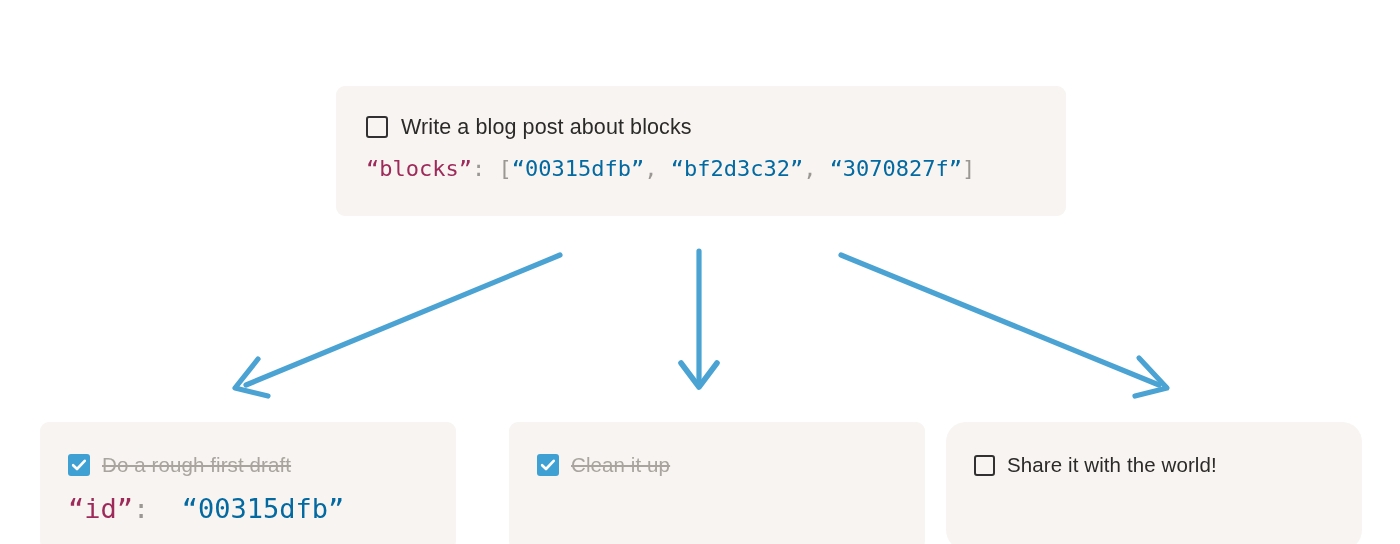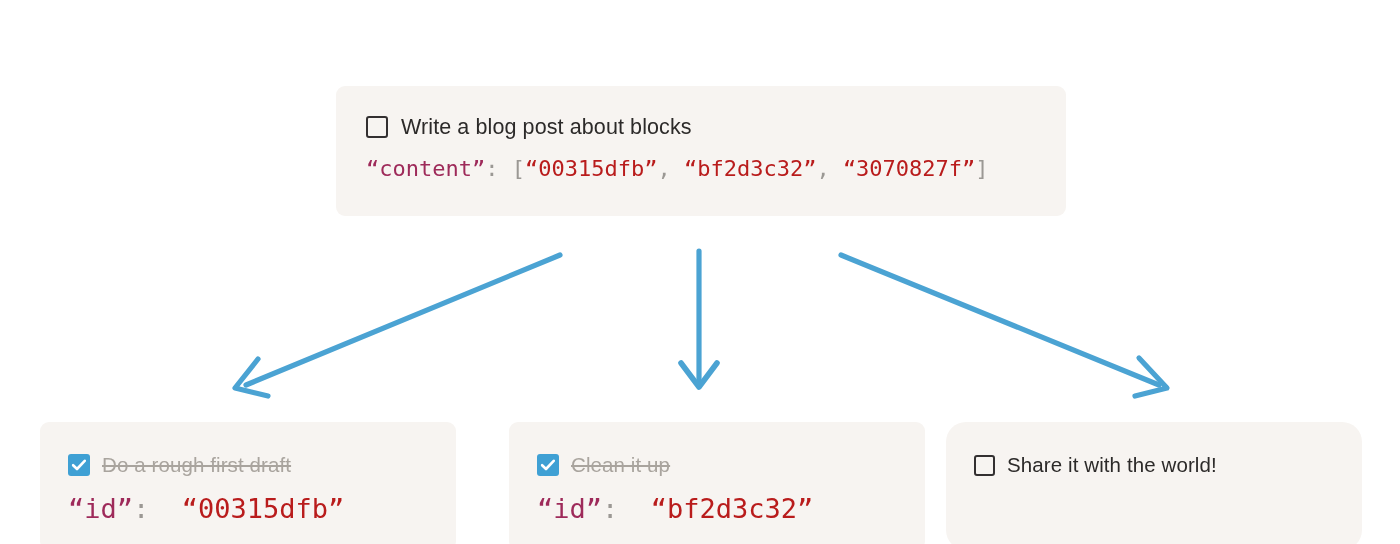--- a/index.html
+++ b/index.html
@@ -107,21 +107,21 @@
     font-size: 22px;
     line-height: 30px;
     white-space: nowrap;
     margin-top: 12px;
   }
   .card-child .code-line {
     font-size: 27px;
     margin-top: 14px;
   }
   .tok-key   { color: #9e2a5a; }
-  .tok-val   { color: #b91c1c; }
+  .tok-val   { color: #0369a1; }
   .tok-punct { color: #9b9894; }
 
   
   #arrows {
     position: absolute;
     left: 0; top: 0;
     width: 1400px;
     height: 544px;
     pointer-events: none;
   }
@@ -130,21 +130,21 @@
 <body>
 
 <div id="stage">
 
   <div class="card card-parent">
     <div class="todo-row">
       <span class="checkbox unchecked"></span>
       <span class="todo-label">Write a blog post about blocks</span>
     </div>
     <div class="code-line">
-      <span class="tok-key">“content”</span><span class="tok-punct">:</span><span class="tok-punct"> </span><span class="tok-punct">[</span><span class="tok-val">“00315dfb”</span><span class="tok-punct">, </span><span class="tok-val">“bf2d3c32”</span><span class="tok-punct">, </span><span class="tok-val">“3070827f”</span><span class="tok-punct">]</span>
+      <span class="tok-key">“blocks”</span><span class="tok-punct">:</span><span class="tok-punct"> </span><span class="tok-punct">[</span><span class="tok-val">“00315dfb”</span><span class="tok-punct">, </span><span class="tok-val">“bf2d3c32”</span><span class="tok-punct">, </span><span class="tok-val">“3070827f”</span><span class="tok-punct">]</span>
     </div>
   </div>
 
   <svg id="arrows" viewBox="0 0 1400 544" width="1400" height="544" xmlns="http://www.w3.org/2000/svg">
 
     <g>
       <line x1="560" y1="207" x2="246" y2="337" stroke="#4ba3d3" stroke-width="5.2" stroke-linecap="round"></line>
       <polyline points="258,311 235,340 268,348" fill="none" stroke="#4ba3d3" stroke-width="5.2" stroke-linecap="round" stroke-linejoin="round"></polyline>
     </g>
 
@@ -175,23 +175,20 @@
 
   <div class="card card-child c2">
     <div class="todo-row">
       <span class="checkbox checked">
         <svg width="15" height="12" viewBox="0 0 15 12" xmlns="http://www.w3.org/2000/svg" aria-hidden="true">
           <polyline points="1.6,6.2 5.5,10 13.2,1.8" fill="none" stroke="#ffffff" stroke-width="2.6" stroke-linecap="round" stroke-linejoin="round"></polyline>
         </svg>
       </span>
       <span class="todo-label done">Clean it up</span>
     </div>
-    <div class="code-line">
-      <span class="tok-key">“id”</span><span class="tok-punct">:</span><span class="tok-punct">&nbsp;&nbsp;</span><span class="tok-val">“bf2d3c32”</span>
-    </div>
   </div>
 
   <div class="card card-child c3">
     <div class="todo-row">
       <span class="checkbox unchecked"></span>
       <span class="todo-label">Share it with the world!</span>
     </div>
   </div>
 
 </div>

